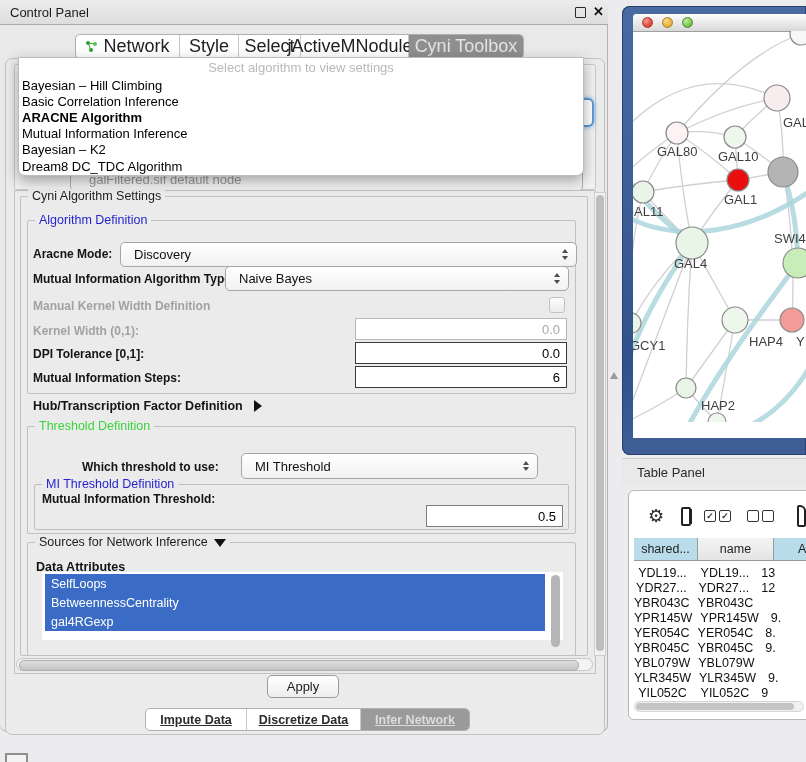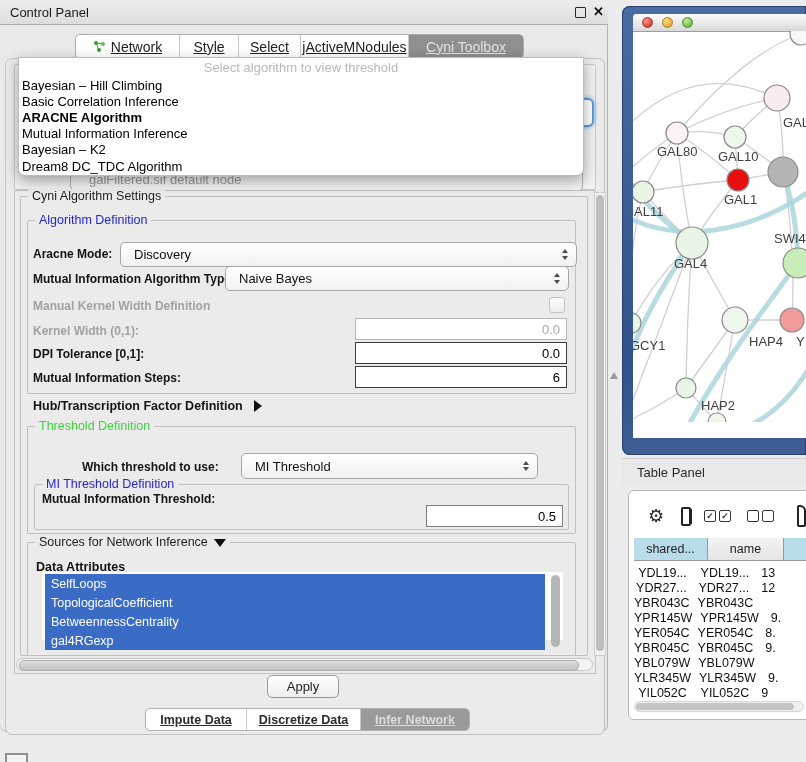--- a/index.html
+++ b/index.html
@@ -10,22 +10,22 @@
   #cp{left:0;top:6;width:607px;height:730px;background:#e9e9e9;border:1px solid #b3b3b3;
       border-left:none;border-radius:0 0 7px 7px;}
   #cp-titlebar{left:0;top:6;width:608px;height:24px;background:linear-gradient(#ededed,#dddddd);
       border-bottom:1px solid #ababab;display:flex;align-items:center;}
   #cp-title{margin-left:10px;font-size:13px;color:#1b1b1b;}
   #cp-float{position:absolute;right:22px;top:7px;width:9px;height:9px;border:1.5px solid #2a2a2a;border-radius:1px;}
   #cp-close{position:absolute;right:4px;top:4px;font-size:13px;font-weight:bold;color:#111;}
   
   #cp-tabs{left:75px;top:34px;height:23px;display:flex;background:#ffffff;border:1px solid #aeaeae;
       border-radius:5px;overflow:hidden;}
-  .seg{display:flex;align-items:center;justify-content:center;font-size:14px;color:#222;
-      border-right:1px solid #c9c9c9;box-sizing:border-box;height:100%;text-decoration:underline;}
+  .seg{display:flex;align-items:center;justify-content:center;font-size:18px;color:#222;
+      border-right:1px solid #c9c9c9;box-sizing:border-box;height:100%;}
   .seg:last-child{border-right:none;}
   .seg.sel-gray{background:#8f8f8f;color:#e3e3e3;}
   
   #cp-content{left:5px;top:58px;width:598px;height:675px;background:#ebebeb;
       border:1px solid #c2c2c2;border-radius:7px;}
   #upper-white{left:14px;top:64px;width:580px;height:124px;background:#f2f2f2;border:1px solid #c9c9c9;border-radius:3px;}
   #blue-combo-frag{left:558px;top:98px;width:32px;height:25px;background:#fff;border:2px solid #5b9bd5;
       border-radius:6px;box-shadow:0 0 5px #7ab0e8;display:flex;align-items:center;justify-content:flex-end;}
   #gal-combo{left:70px;top:166px;width:511px;height:24px;background:linear-gradient(#ffffff,#f0f0f0);
       border:1px solid #b0b0b0;border-radius:6px;display:flex;align-items:center;}
@@ -250,21 +250,20 @@
   <span>0.5</span>
 </div>
 
 <div class="groupbox" style="left:27px;top:542px;width:547px;height:112px;">
   <span class="group-title t-black"><span>Sources for Network Inference</span><span class="tri-down"></span></span>
 </div>
 <span class="flabel" style="left:36px;top:560px;font-size:12.5px;">Data Attributes</span>
 
 <div class="abs" id="attr-list">
   <div class="attr-item" style="margin-top:2px;">SelfLoops</div>
-  <div class="attr-item">TopologicalCoefficient</div>
   <div class="attr-item">BetweennessCentrality</div>
   <div class="attr-item">gal4RGexp</div>
   <div id="attr-thumb"></div>
 </div>
 
 <div class="abs" id="vscroll">
     <div id="vscroll-thumb"></div>
   </div>
 <div class="abs" id="hscroll">
     <div id="hscroll-thumb"></div>
@@ -272,21 +271,21 @@
 
 <div class="abs" id="apply-btn">Apply</div>
 
 <div class="abs" id="bottom-tabs">
   <div class="bseg" style="width:101px">Impute Data</div>
   <div class="bseg" style="width:114px">Discretize Data</div>
   <div class="bseg sel-gray" style="width:108px">Infer Network</div>
 </div>
 
 <div class="abs" id="algo-dd">
-  <div id="algo-dd-header">Select algorithm to view threshold</div>
+  <div id="algo-dd-header">Select algorithm to view settings</div>
   <div class="dd-item">Bayesian – Hill Climbing</div>
   <div class="dd-item">Basic Correlation Inference</div>
   <div class="dd-item bold">ARACNE Algorithm</div>
   <div class="dd-item">Mutual Information Inference</div>
   <div class="dd-item">Bayesian – K2</div>
   <div class="dd-item">Dream8 DC_TDC Algorithm</div>
 </div>
 
 <div class="abs" id="mini-icon"></div>
 <div class="abs" id="split-arrow"></div>
@@ -370,21 +369,21 @@
       <span class="ck">✓</span>
       <span class="ck">✓</span>
     </span>
   <span class="ckpair">
       <span class="ck"></span>
       <span class="ck"></span>
     </span>
   <span id="page-ic"></span>
 </div>
 <div class="abs" id="tp-header">
-  <div class="hcell blue" style="width:74px">shared...</div>
+  <div class="hcell blue" style="width:64px">shared...</div>
   <div class="hcell gray" style="width:76px">name</div>
   <div class="hcell blue" style="width:60px;justify-content:flex-start;padding-left:24px;">A</div>
 </div>
 <div class="abs" id="tp-rows">
     <div class="trow">
       <div class="tcell r" style="width: 74px;">YDL19...</div>
       <div class="tcell r" style="width: 76px;">YDL19...</div>
       <div class="tcell" style="padding-left: 4px; width: 60px;">13</div>
     </div>
     <div class="trow">

